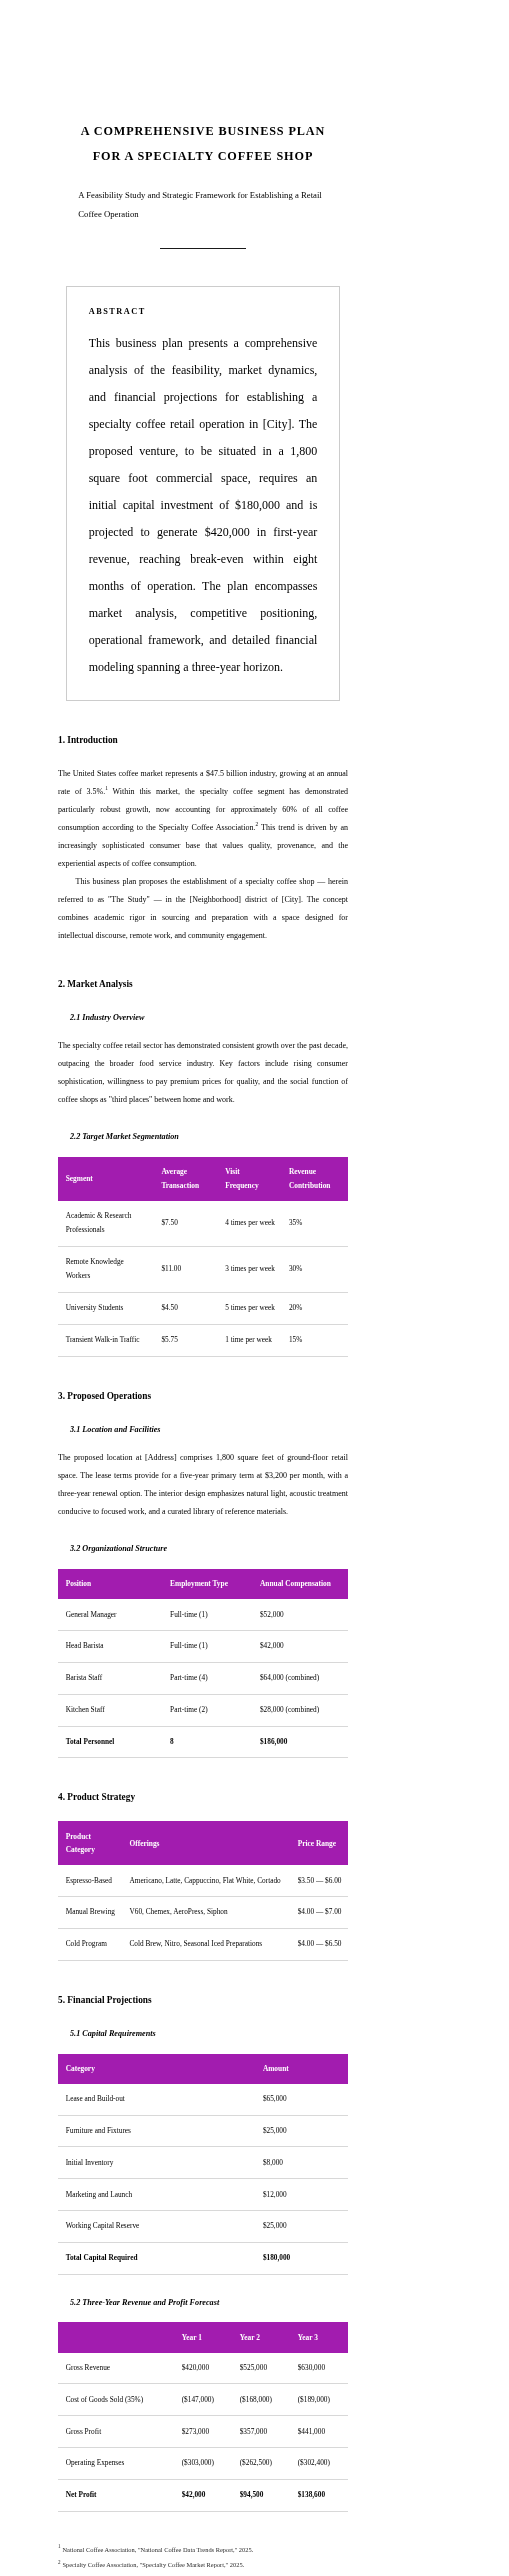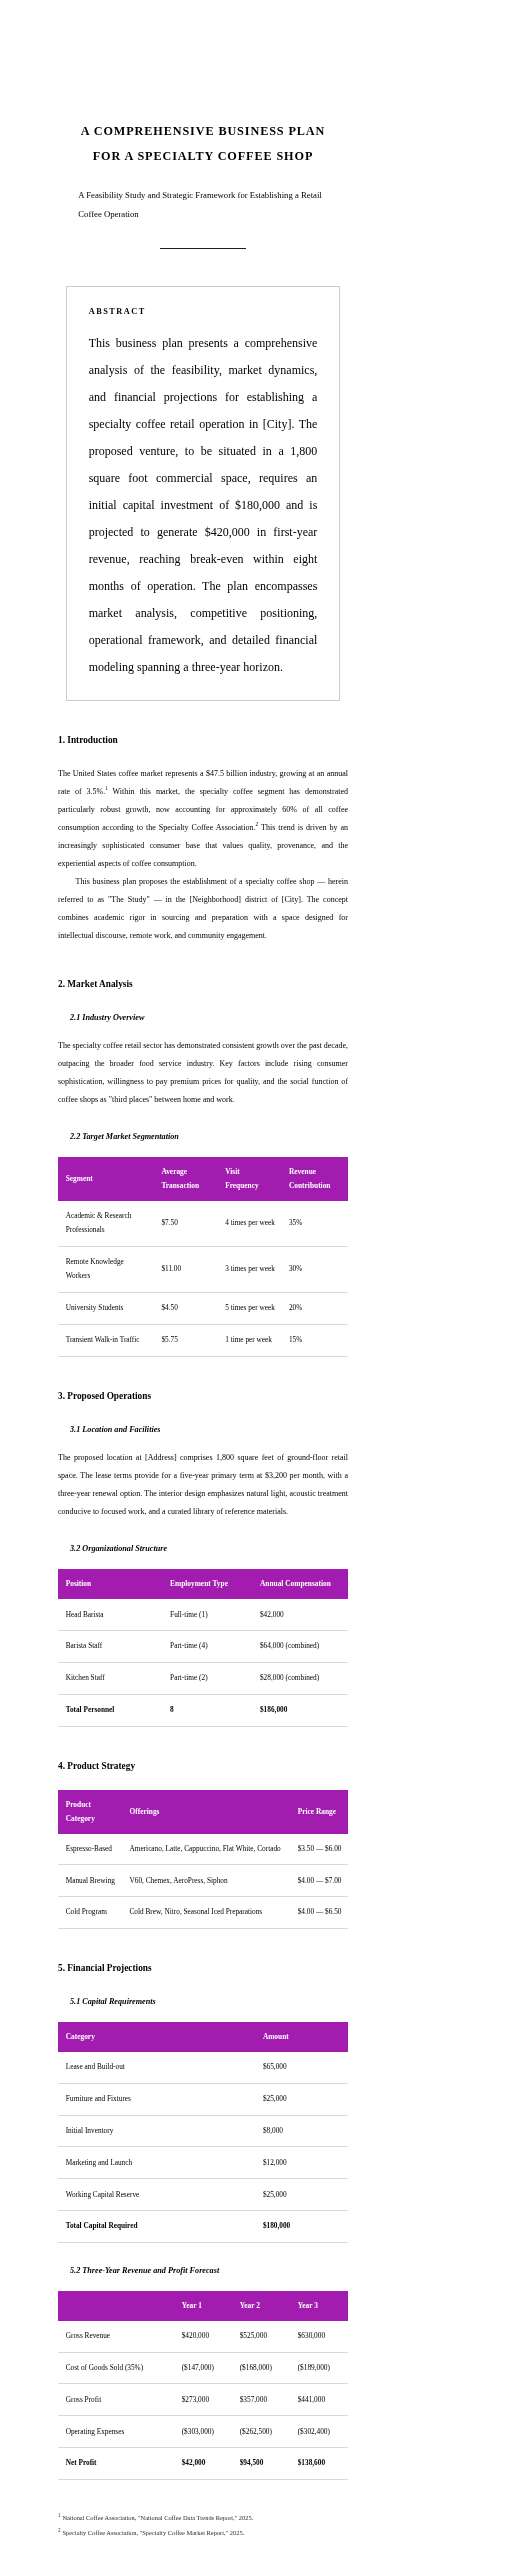--- a/index.html
+++ b/index.html
@@ -268,20 +268,25 @@
       </colgroup>
     <thead>
       <tr>
           <th>Position</th>
           <th>Employment Type</th>
           <th>Annual Compensation</th>
         </tr>
     </thead>
     <tbody>
         <tr>
+          <td>General Manager</td>
+          <td>Full-time (1)</td>
+          <td>$52,000</td>
+        </tr>
+        <tr>
           <td>Head Barista</td>
           <td>Full-time (1)</td>
           <td>$42,000</td>
         </tr>
         <tr>
           <td>Barista Staff</td>
           <td>Part-time (4)</td>
           <td>$64,000 (combined)</td>
         </tr>
         <tr>

